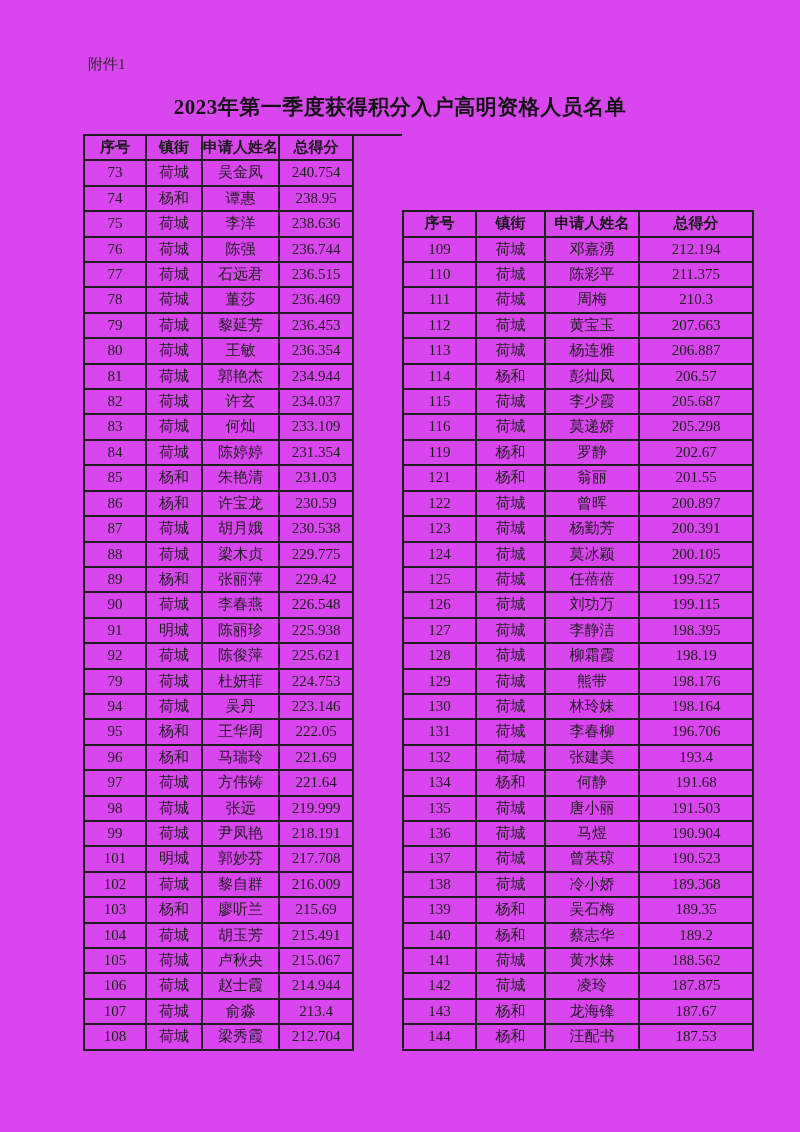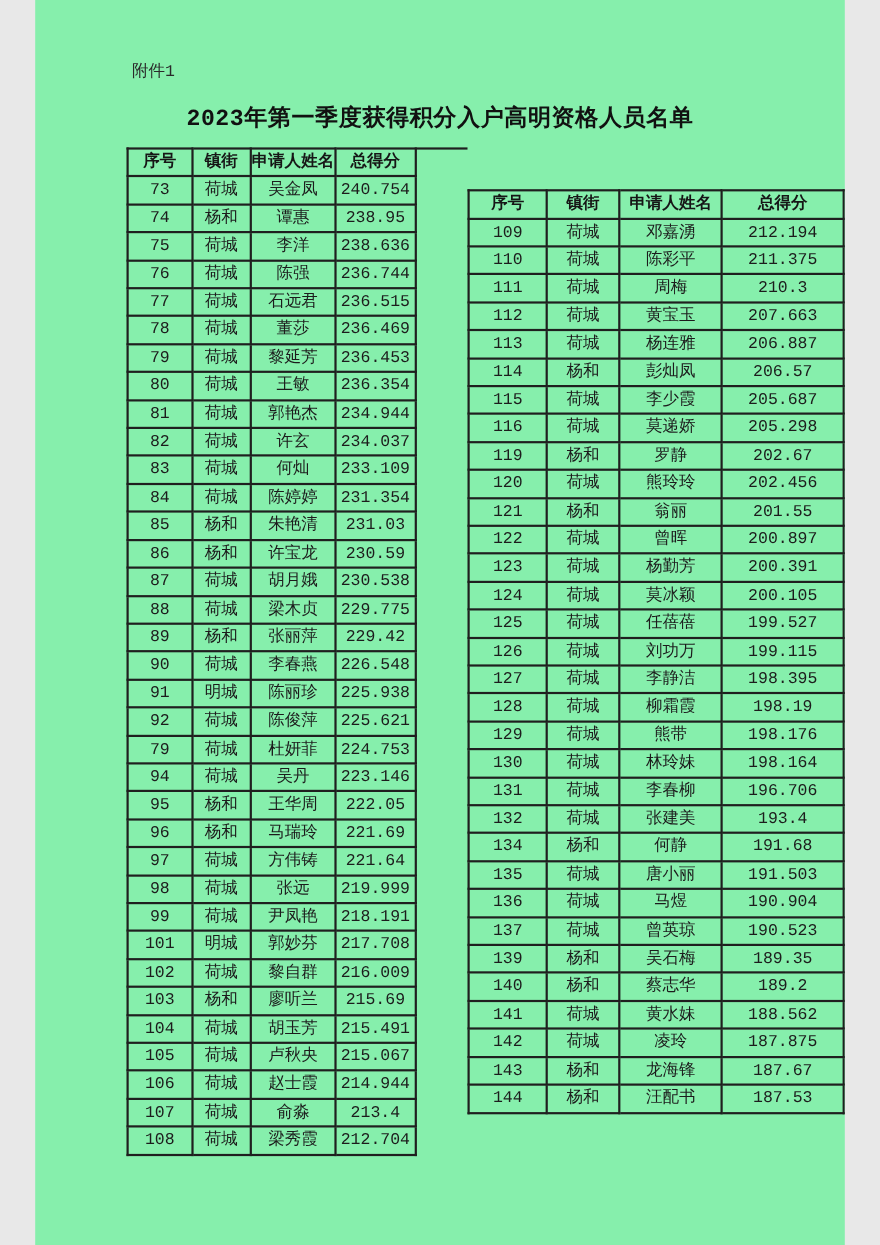--- a/index.html
+++ b/index.html
@@ -1,38 +1,38 @@
 <!DOCTYPE html>
 <html><head>
 <meta charset="utf-8">
 <style>
   * { margin:0; padding:0; box-sizing:border-box; }
   html,body { background:#e8e8e8; }
   .page {
     position:relative;
-    width:736px; height:1132px;
-    background:#86efac;
-    font-family:Liberation Mono, monospace;
+    width:800px; height:1132px;
+    background:#d946ef;
+    font-family:Liberation Serif, serif;
     color:#1c1c1c;
     overflow:hidden;
     margin:0 auto;
   }
   .attachment-label {
     position:absolute; left:88px; top:55px;
     font-size:15px; color:#2a2a2a;
   }
   .doc-title {
     position:absolute; top:93px; left:0; width:100%;
     text-align:center;
     font-size:21px; font-weight:700; color:#111;
     letter-spacing:0.5px;
   }
   .tables-wrap {
     position:absolute; left:68px; top:134px;
-    display:flex; align-items:center;padding-left:15px;
+    display:flex; align-items:flex-end;padding-left:15px;
   }
   table.roster {
     border-collapse:collapse;
     table-layout:fixed;
   }
   table.roster th, table.roster td {
     border:2px solid #1f1f1f;
     text-align:center; vertical-align:middle;
     height:23.4px; line-height:23.4px;
     font-size:15px; padding:0;
@@ -359,26 +359,20 @@
             <td>莫递娇</td>
             <td>205.298</td>
           </tr>
           <tr>
             <td>119</td>
             <td>杨和</td>
             <td>罗静</td>
             <td>202.67</td>
           </tr>
           <tr>
-            <td>120</td>
-            <td>荷城</td>
-            <td>熊玲玲</td>
-            <td>202.456</td>
-          </tr>
-          <tr>
             <td>121</td>
             <td>杨和</td>
             <td>翁丽</td>
             <td>201.55</td>
           </tr>
           <tr>
             <td>122</td>
             <td>荷城</td>
             <td>曾晖</td>
             <td>200.897</td>
@@ -461,20 +455,26 @@
             <td>马煜</td>
             <td>190.904</td>
           </tr>
           <tr>
             <td>137</td>
             <td>荷城</td>
             <td>曾英琼</td>
             <td>190.523</td>
           </tr>
           <tr>
+            <td>138</td>
+            <td>荷城</td>
+            <td>冷小娇</td>
+            <td>189.368</td>
+          </tr>
+          <tr>
             <td>139</td>
             <td>杨和</td>
             <td>吴石梅</td>
             <td>189.35</td>
           </tr>
           <tr>
             <td>140</td>
             <td>杨和</td>
             <td>蔡志华</td>
             <td>189.2</td>

